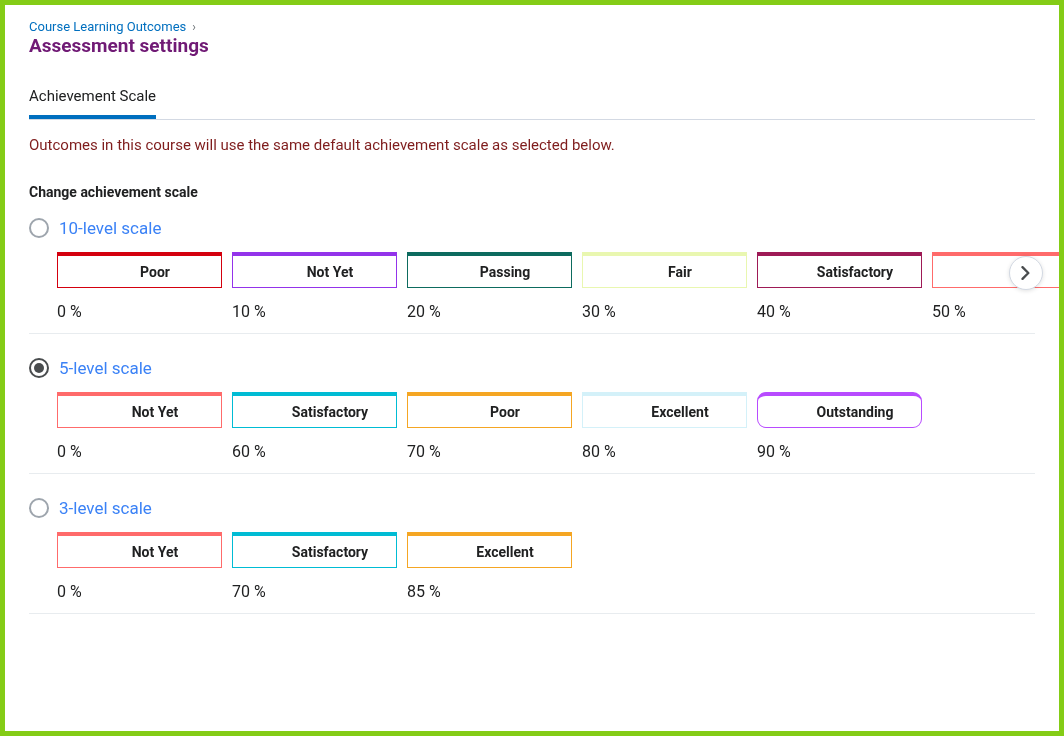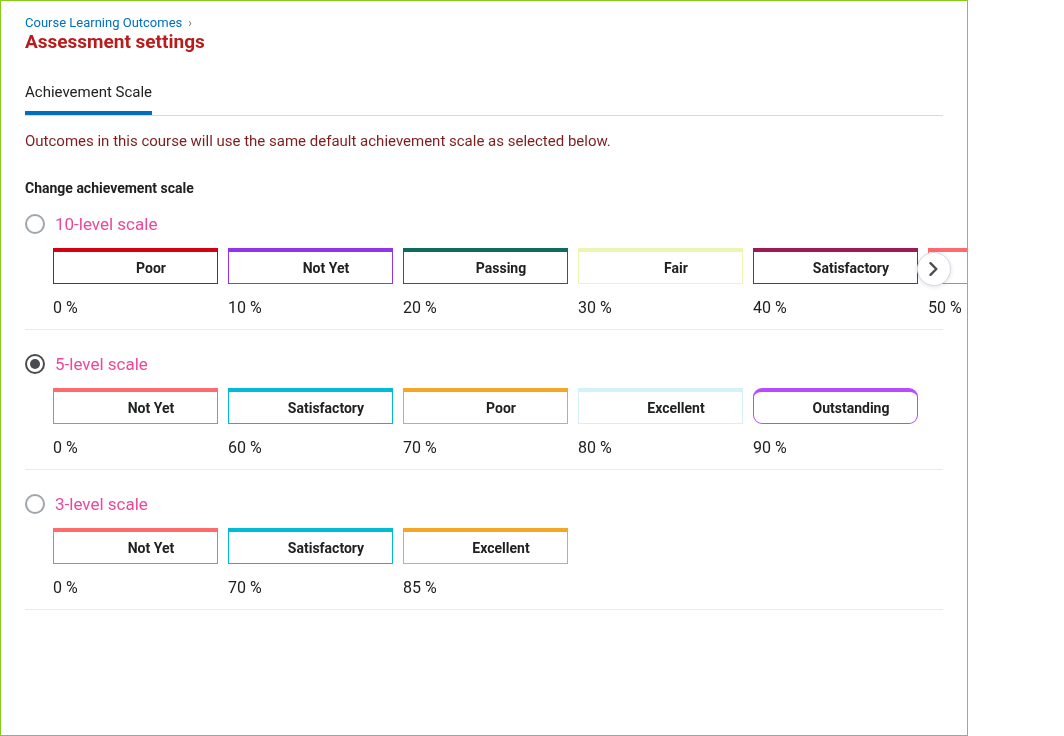--- a/index.html
+++ b/index.html
@@ -3,23 +3,23 @@
 <meta charset="utf-8">
 <style>
   * { box-sizing: border-box; }
   body {
     margin: 0;
     font-family: -apple-system, BlinkMacSystemFont, "Segoe UI", Roboto, Arial, sans-serif;
     background: #fff;
     color: #202122;
   }
   .frame {
-    width: 968px;
+    width: 1064px;
     height: 736px;
-    border: 1px solid #84cc16;
+    border: 5px solid #84cc16;
     position: relative;
     overflow: hidden;
     background: #fff;
   }
   .content {
     padding: 14px 24px 0 24px;
   }
   .breadcrumb {
     font-size: 13px;
     color: #006fbf;
@@ -32,21 +32,21 @@
   h1.page-title {
     font-size: 34px;
     font-weight: 400;
     margin: 18px 0 18px 0;
     color: #202122;
   }
   h2.section-title {
     font-size: 19px;
     font-weight: 700;
     margin: 0 0 22px 0;
-    color: #b91c1c;
+    color: #701a75;
   }
   .tabs {
     border-bottom: 1px solid #d3d9e3;
     display: flex;
     margin-bottom: 16px;
   }
   .tab {
     padding: 8px 0 10px 0;
     margin-right: 8px;
     font-size: 15px;
@@ -84,21 +84,21 @@
   .radio.selected::after {
     content: "";
     position: absolute;
     top: 3px; left: 3px; right: 3px; bottom: 3px;
     border-radius: 50%;
     background: #494c4e;
   }
   .radio-label {
     font-size: 17px;
     font-weight: 400;
-    color: #ec4899;
+    color: #3b82f6;
     text-align: center;
   }
   .scale-row-wrap {
     position: relative;
     padding-left: 28px;
     border-bottom: 1px solid #e8ecef;
     padding-bottom: 12px;
   }
   .levels {
     display: flex;

